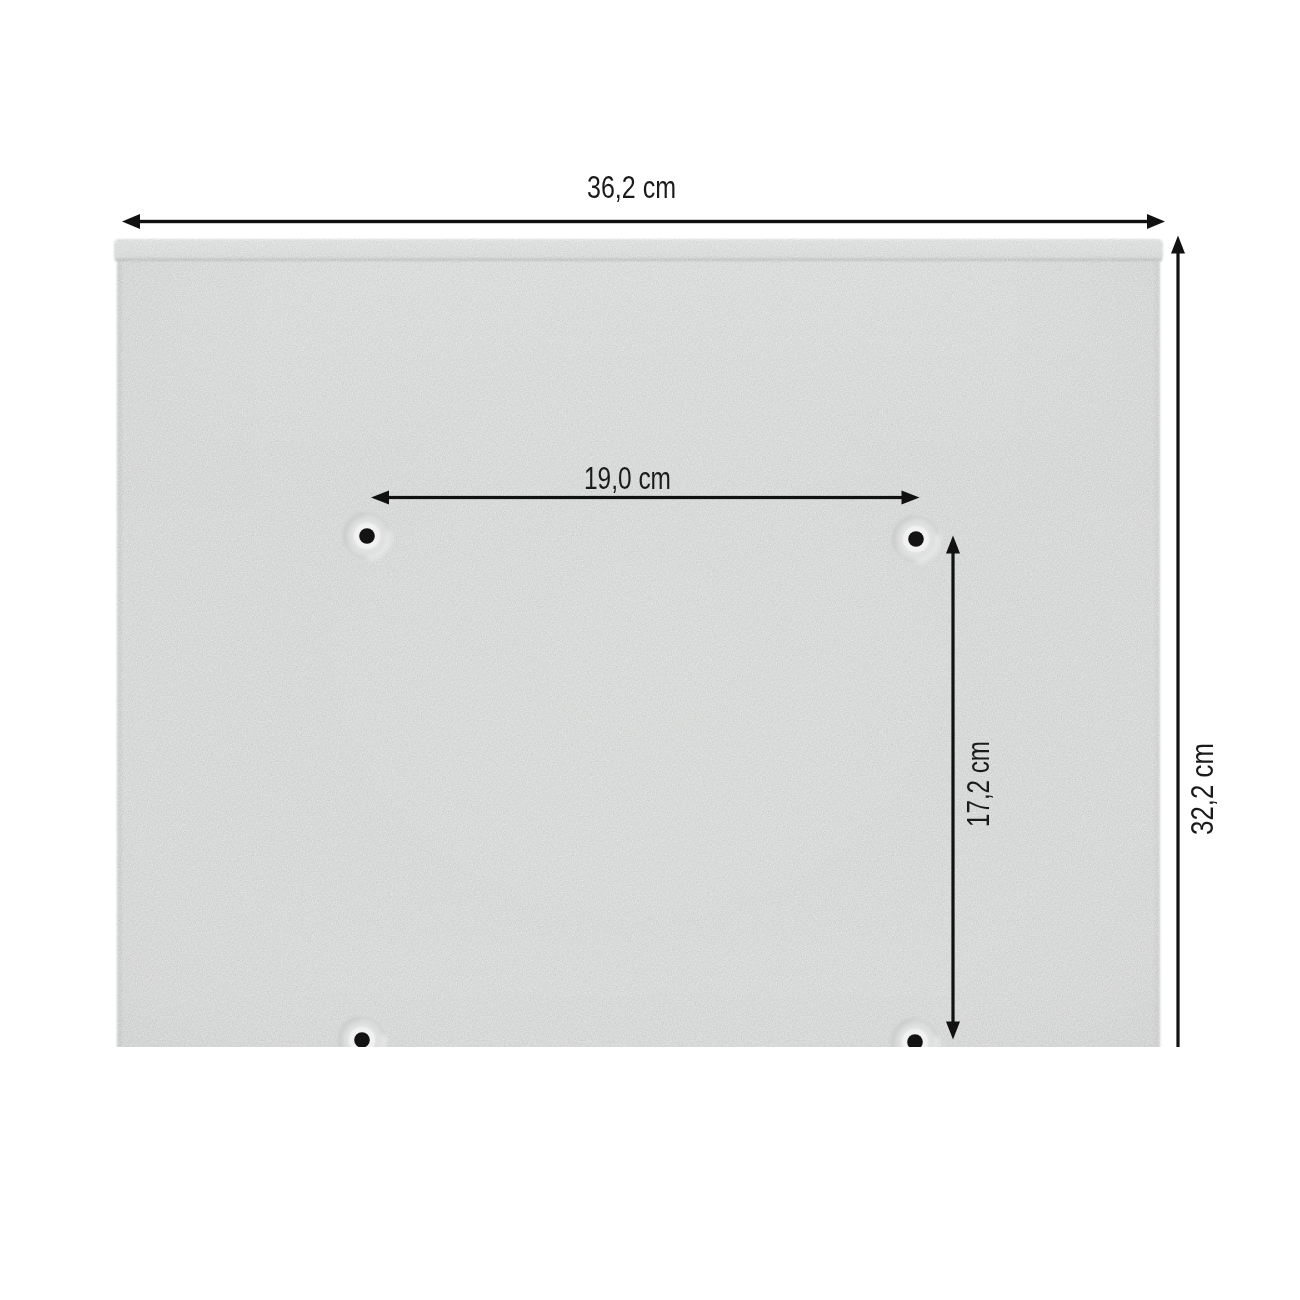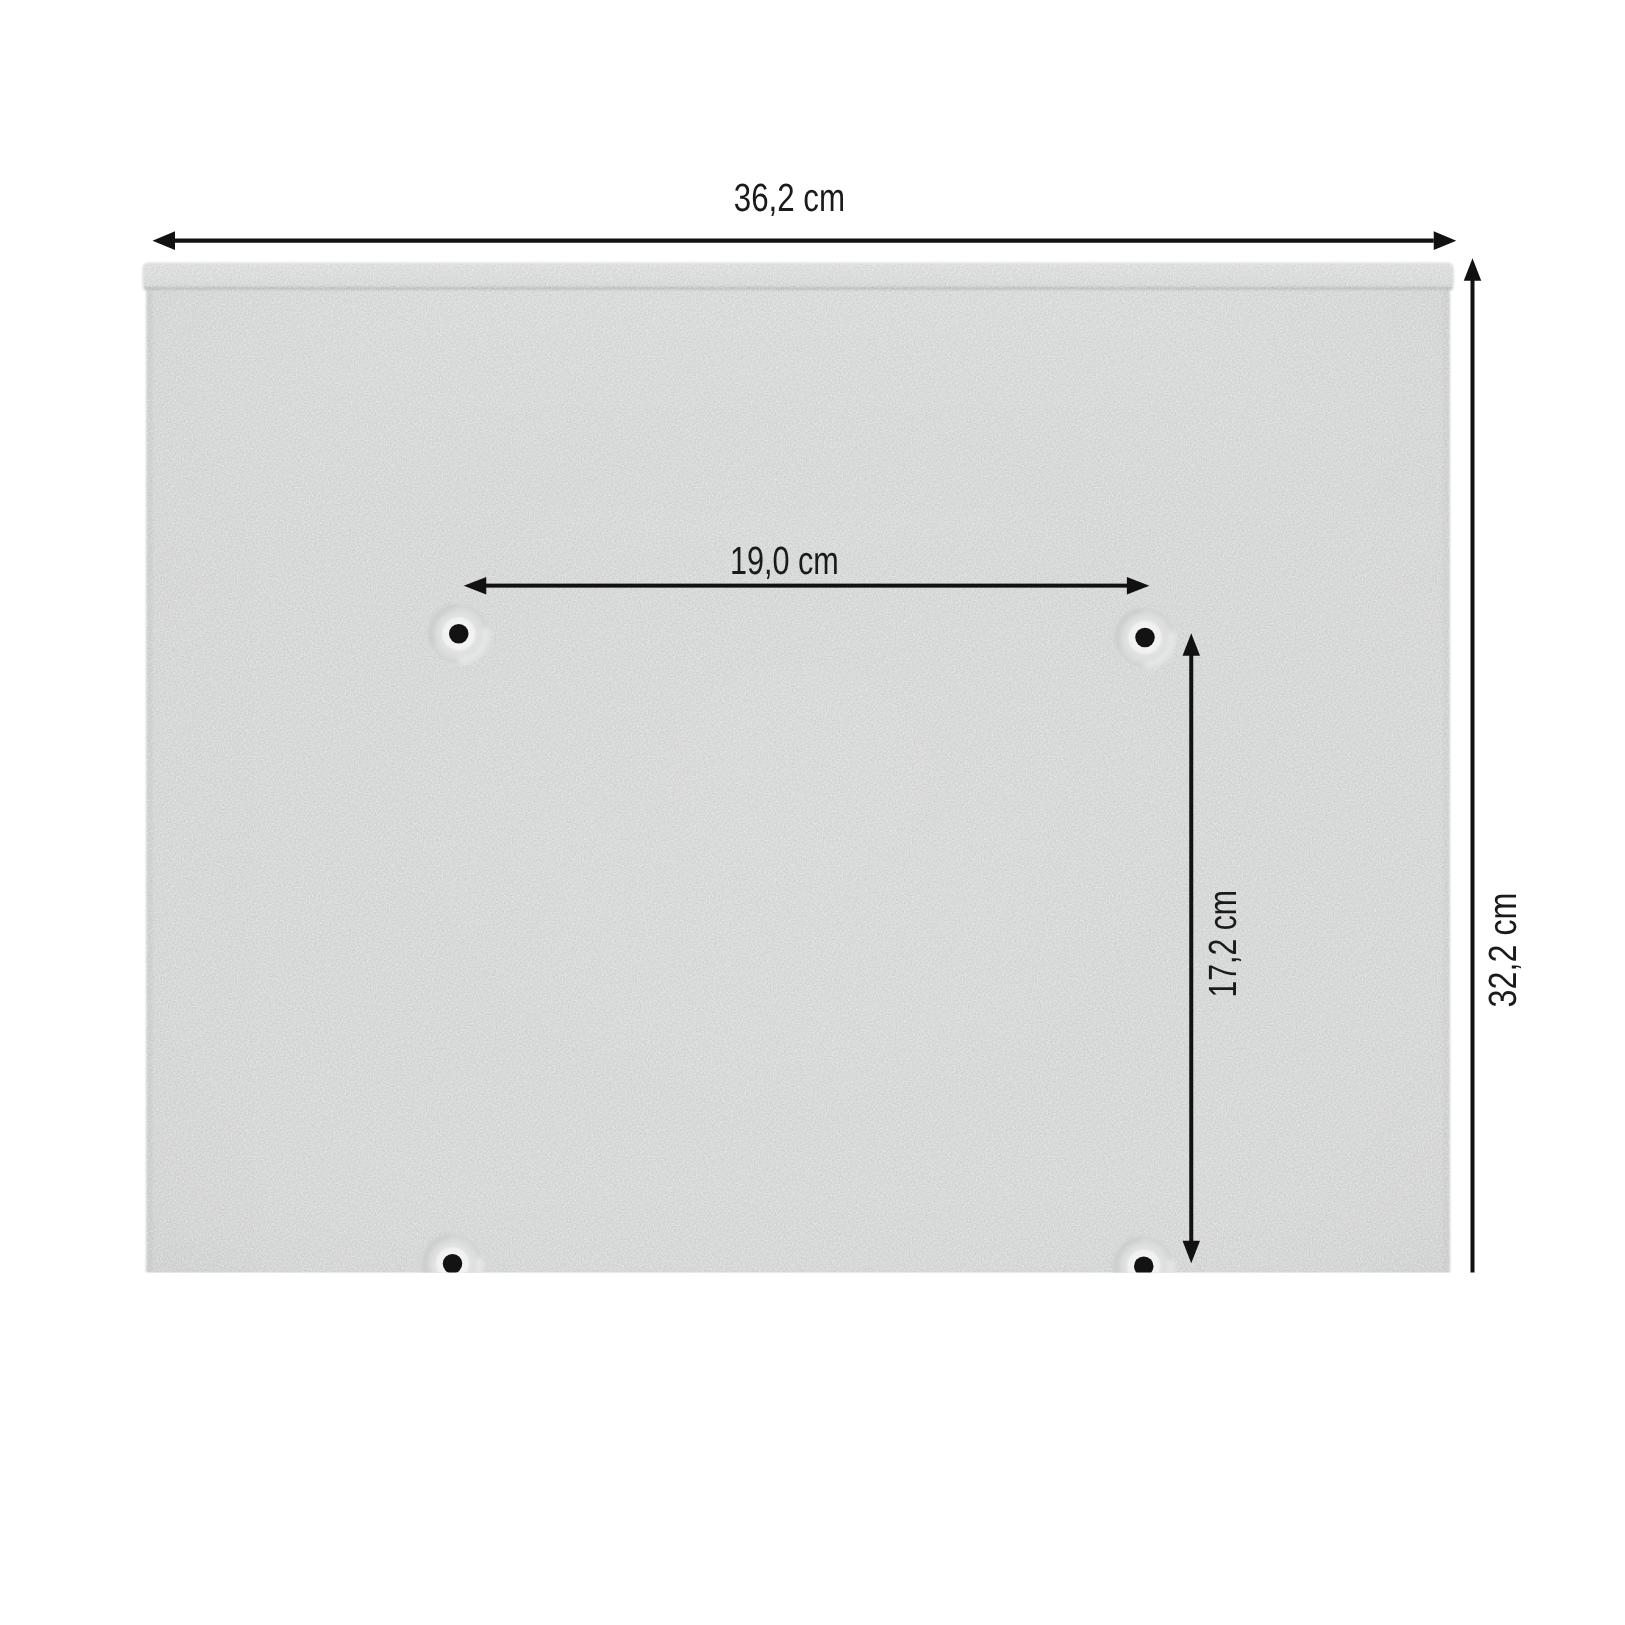--- a/index.html
+++ b/index.html
@@ -1,16 +1,16 @@
 <!DOCTYPE html>
 <html><head>
 <meta charset="utf-8">
 <style>
   html,body{margin:0;padding:0;background:#ffffff;}
-  .wrap{width:1300px;height:1018px;position:relative;background:#ffffff;}
+  .wrap{width:1300px;height:1018px;position:relative;background:#ffffff;margin-top:29px;}
   svg{display:block;}
   text{font-family:"Liberation Sans",sans-serif;fill:#1a1a1a;}
 </style>
 </head>
 <body>
 <div class="wrap">
 <svg width="1300" height="1300" viewBox="0 0 1300 1300" xmlns="http://www.w3.org/2000/svg">
   <defs>
     <linearGradient id="bodyGrad" x1="0" y1="0" x2="0" y2="1">
       <stop offset="0" stop-color="#dadcdb"></stop>

